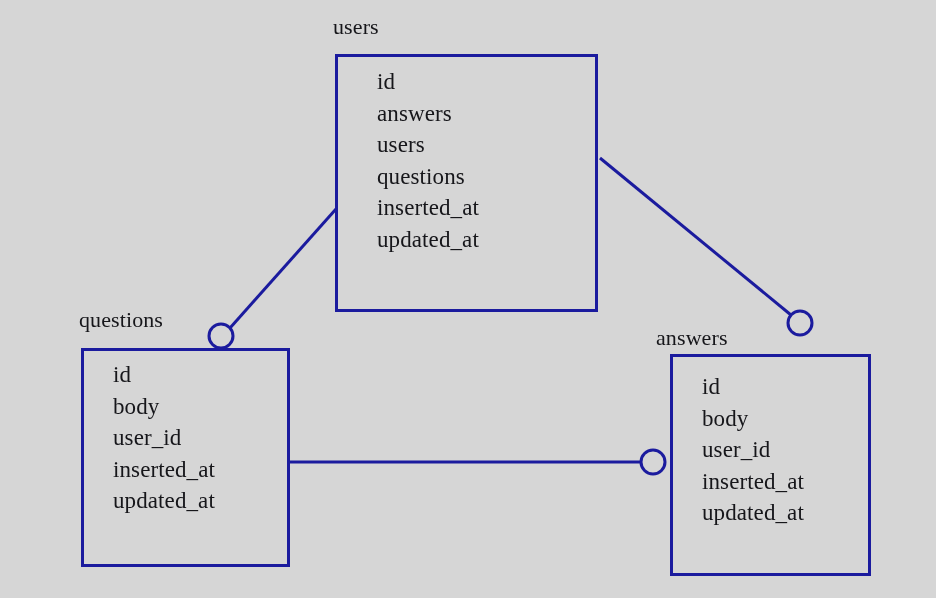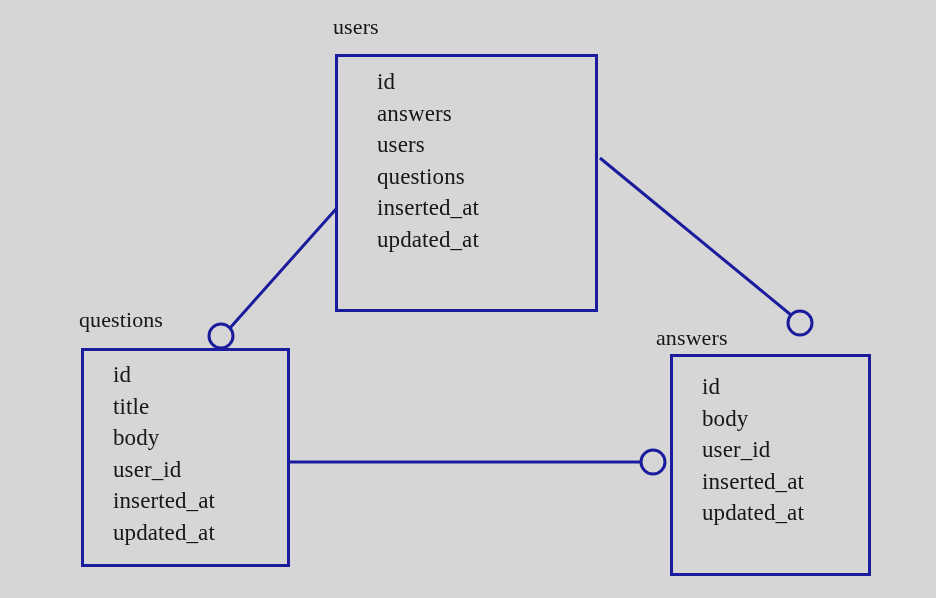--- a/index.html
+++ b/index.html
@@ -92,21 +92,20 @@
       <li>inserted_at</li>
       <li>updated_at</li>
     </ul>
   </div>
 
   <div class="entity" style="left:0; top:0; width:936px; height:598px;">
     <div class="entity-title" style="left:79px; top:309px;">questions</div>
     <div class="entity-box" style="left:81px; top:348px; width:209px; height:219px;"></div>
     <ul class="field-list" style="left:113px; top:359px;">
       <li>id</li>
-      <li>title</li>
       <li>body</li>
       <li>user_id</li>
       <li>inserted_at</li>
       <li>updated_at</li>
     </ul>
   </div>
 
   <div class="entity" style="left:0; top:16px; width:936px; height:598px;">
     <div class="entity-title" style="left:656px; top:311px;">answers</div>
     <div class="entity-box" style="left:670px; top:338px; width:201px; height:222px;"></div>

